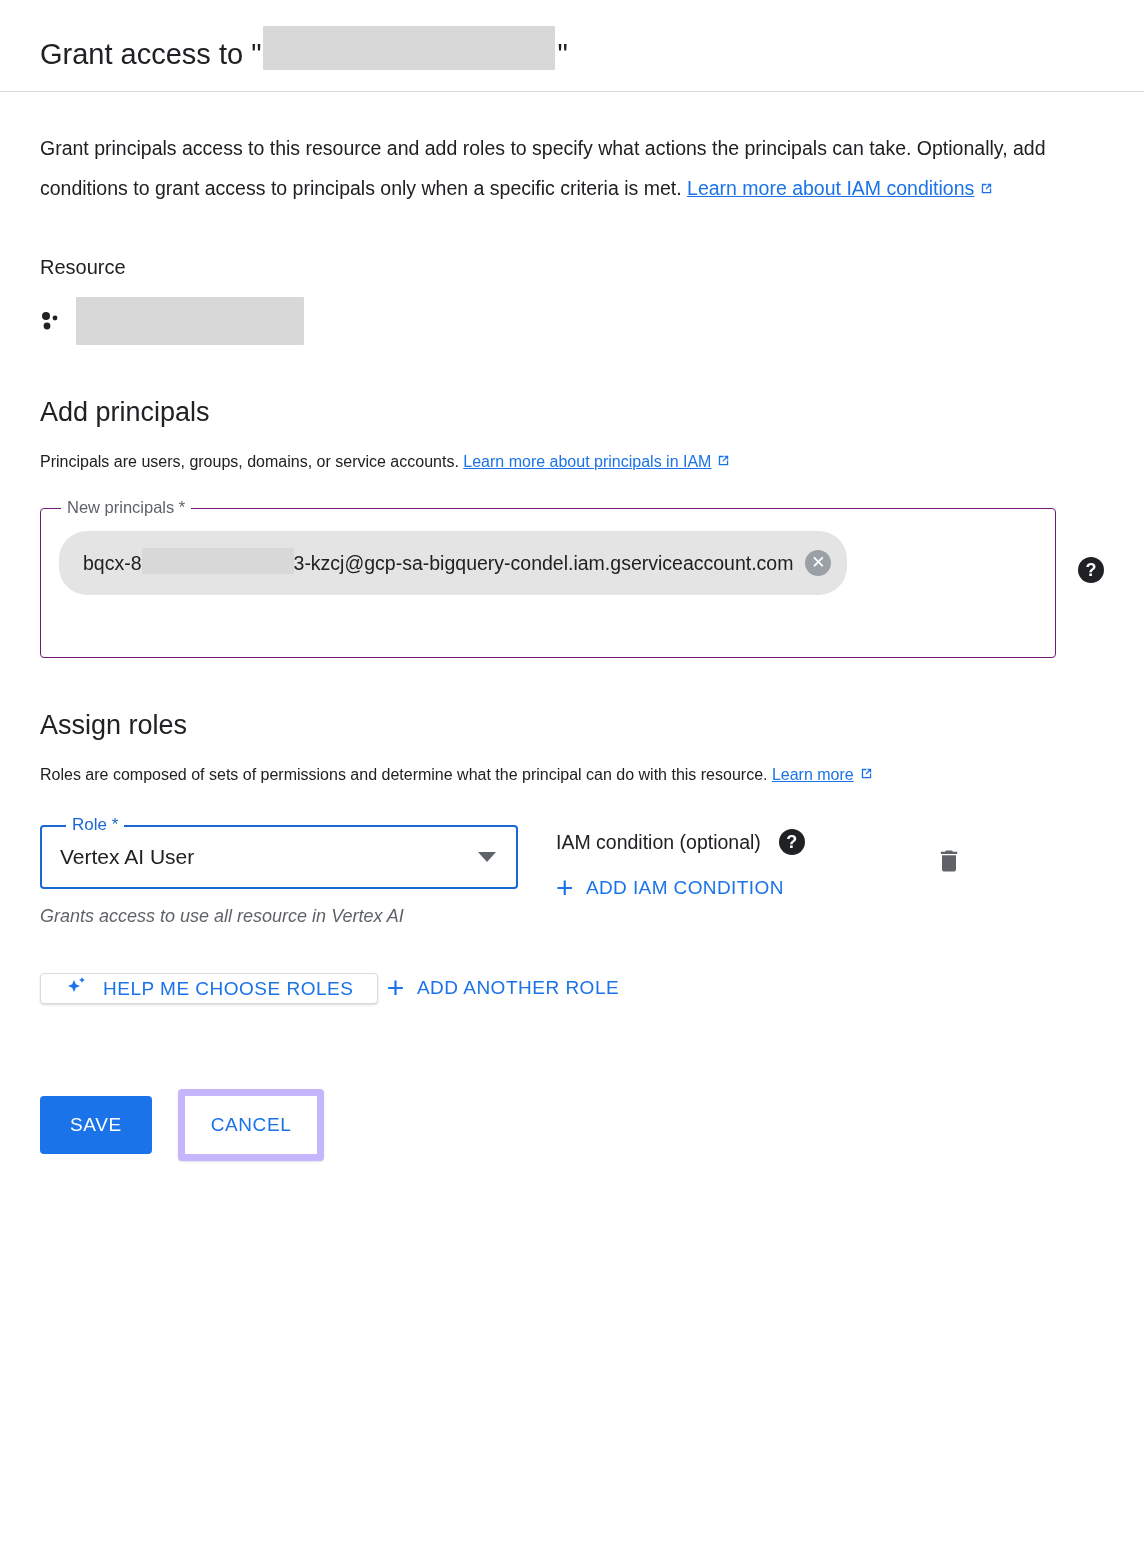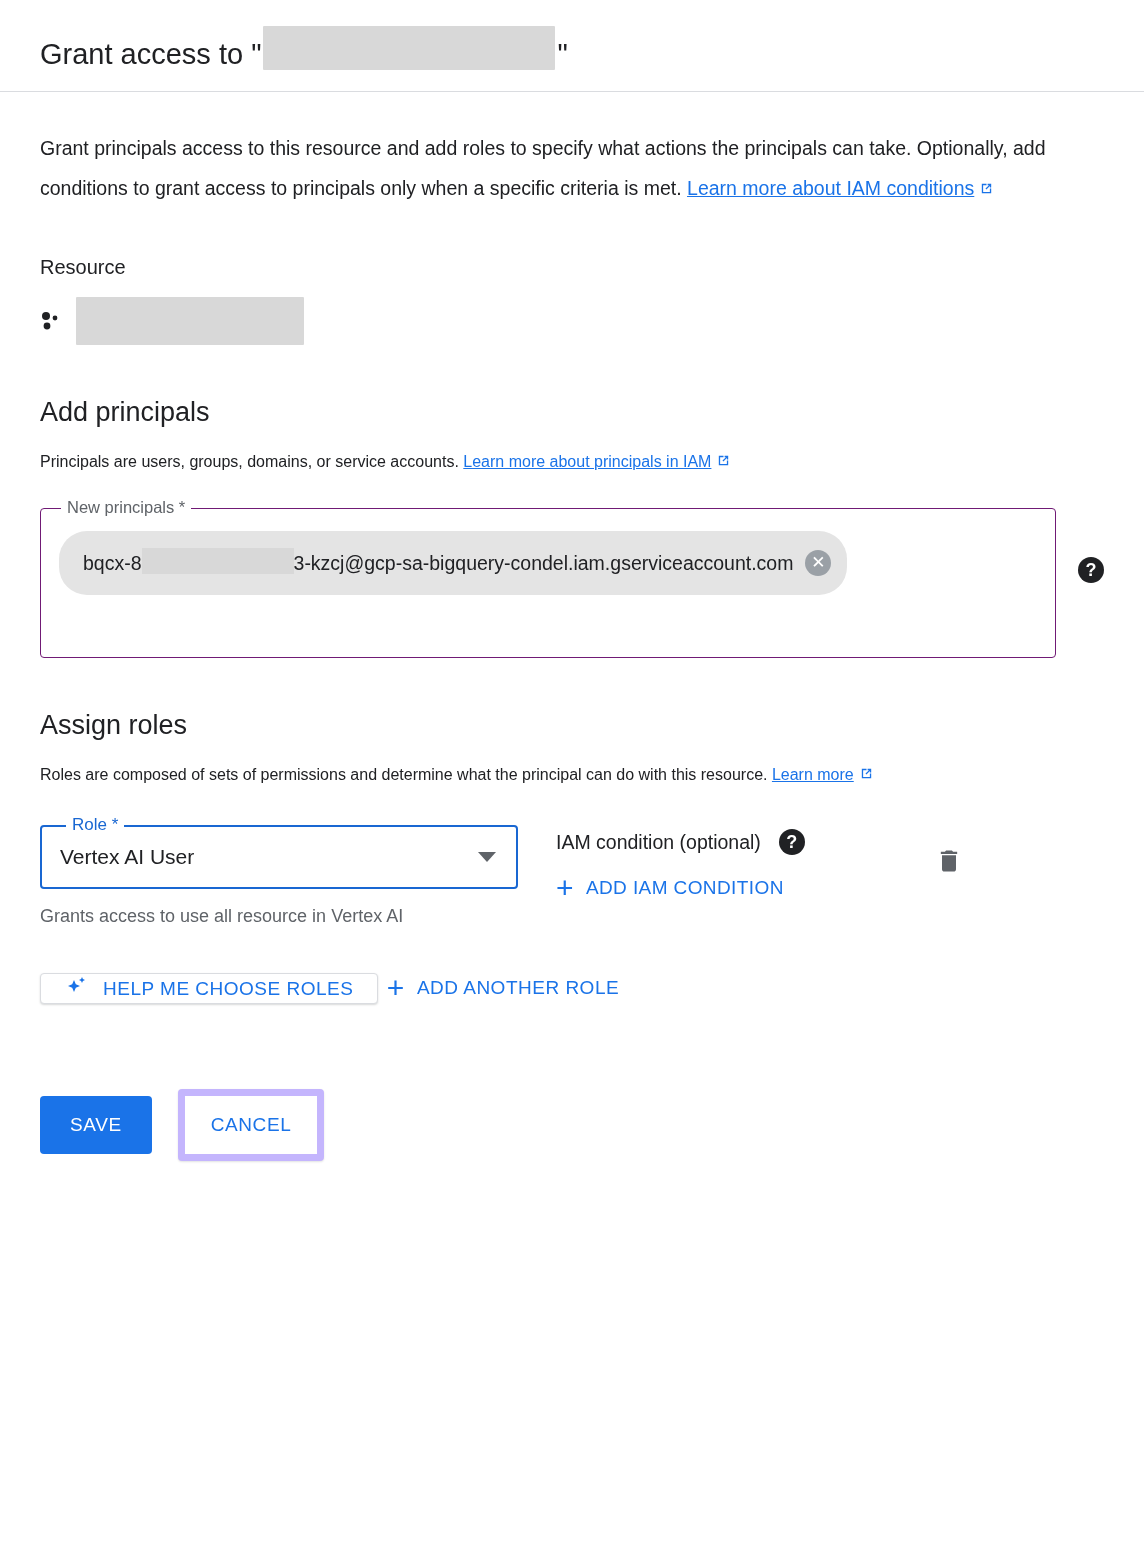--- a/index.html
+++ b/index.html
@@ -213,20 +213,21 @@
     border-left: 9px solid transparent;
     border-right: 9px solid transparent;
     border-top: 10px solid #5f6368;
   }
   .role-hint {
     font-size: 18px;
     color: #5f6368;
     line-height: 30px;
     margin-top: 12px;
     width: 400px;
+    font-style: italic;
   }
   .cond-col {
     margin-left: 38px;
     padding-top: 4px;
   }
   .cond-label-row {
     display: flex;
     align-items: center;
     font-size: 19.5px;
     font-weight: 500;

